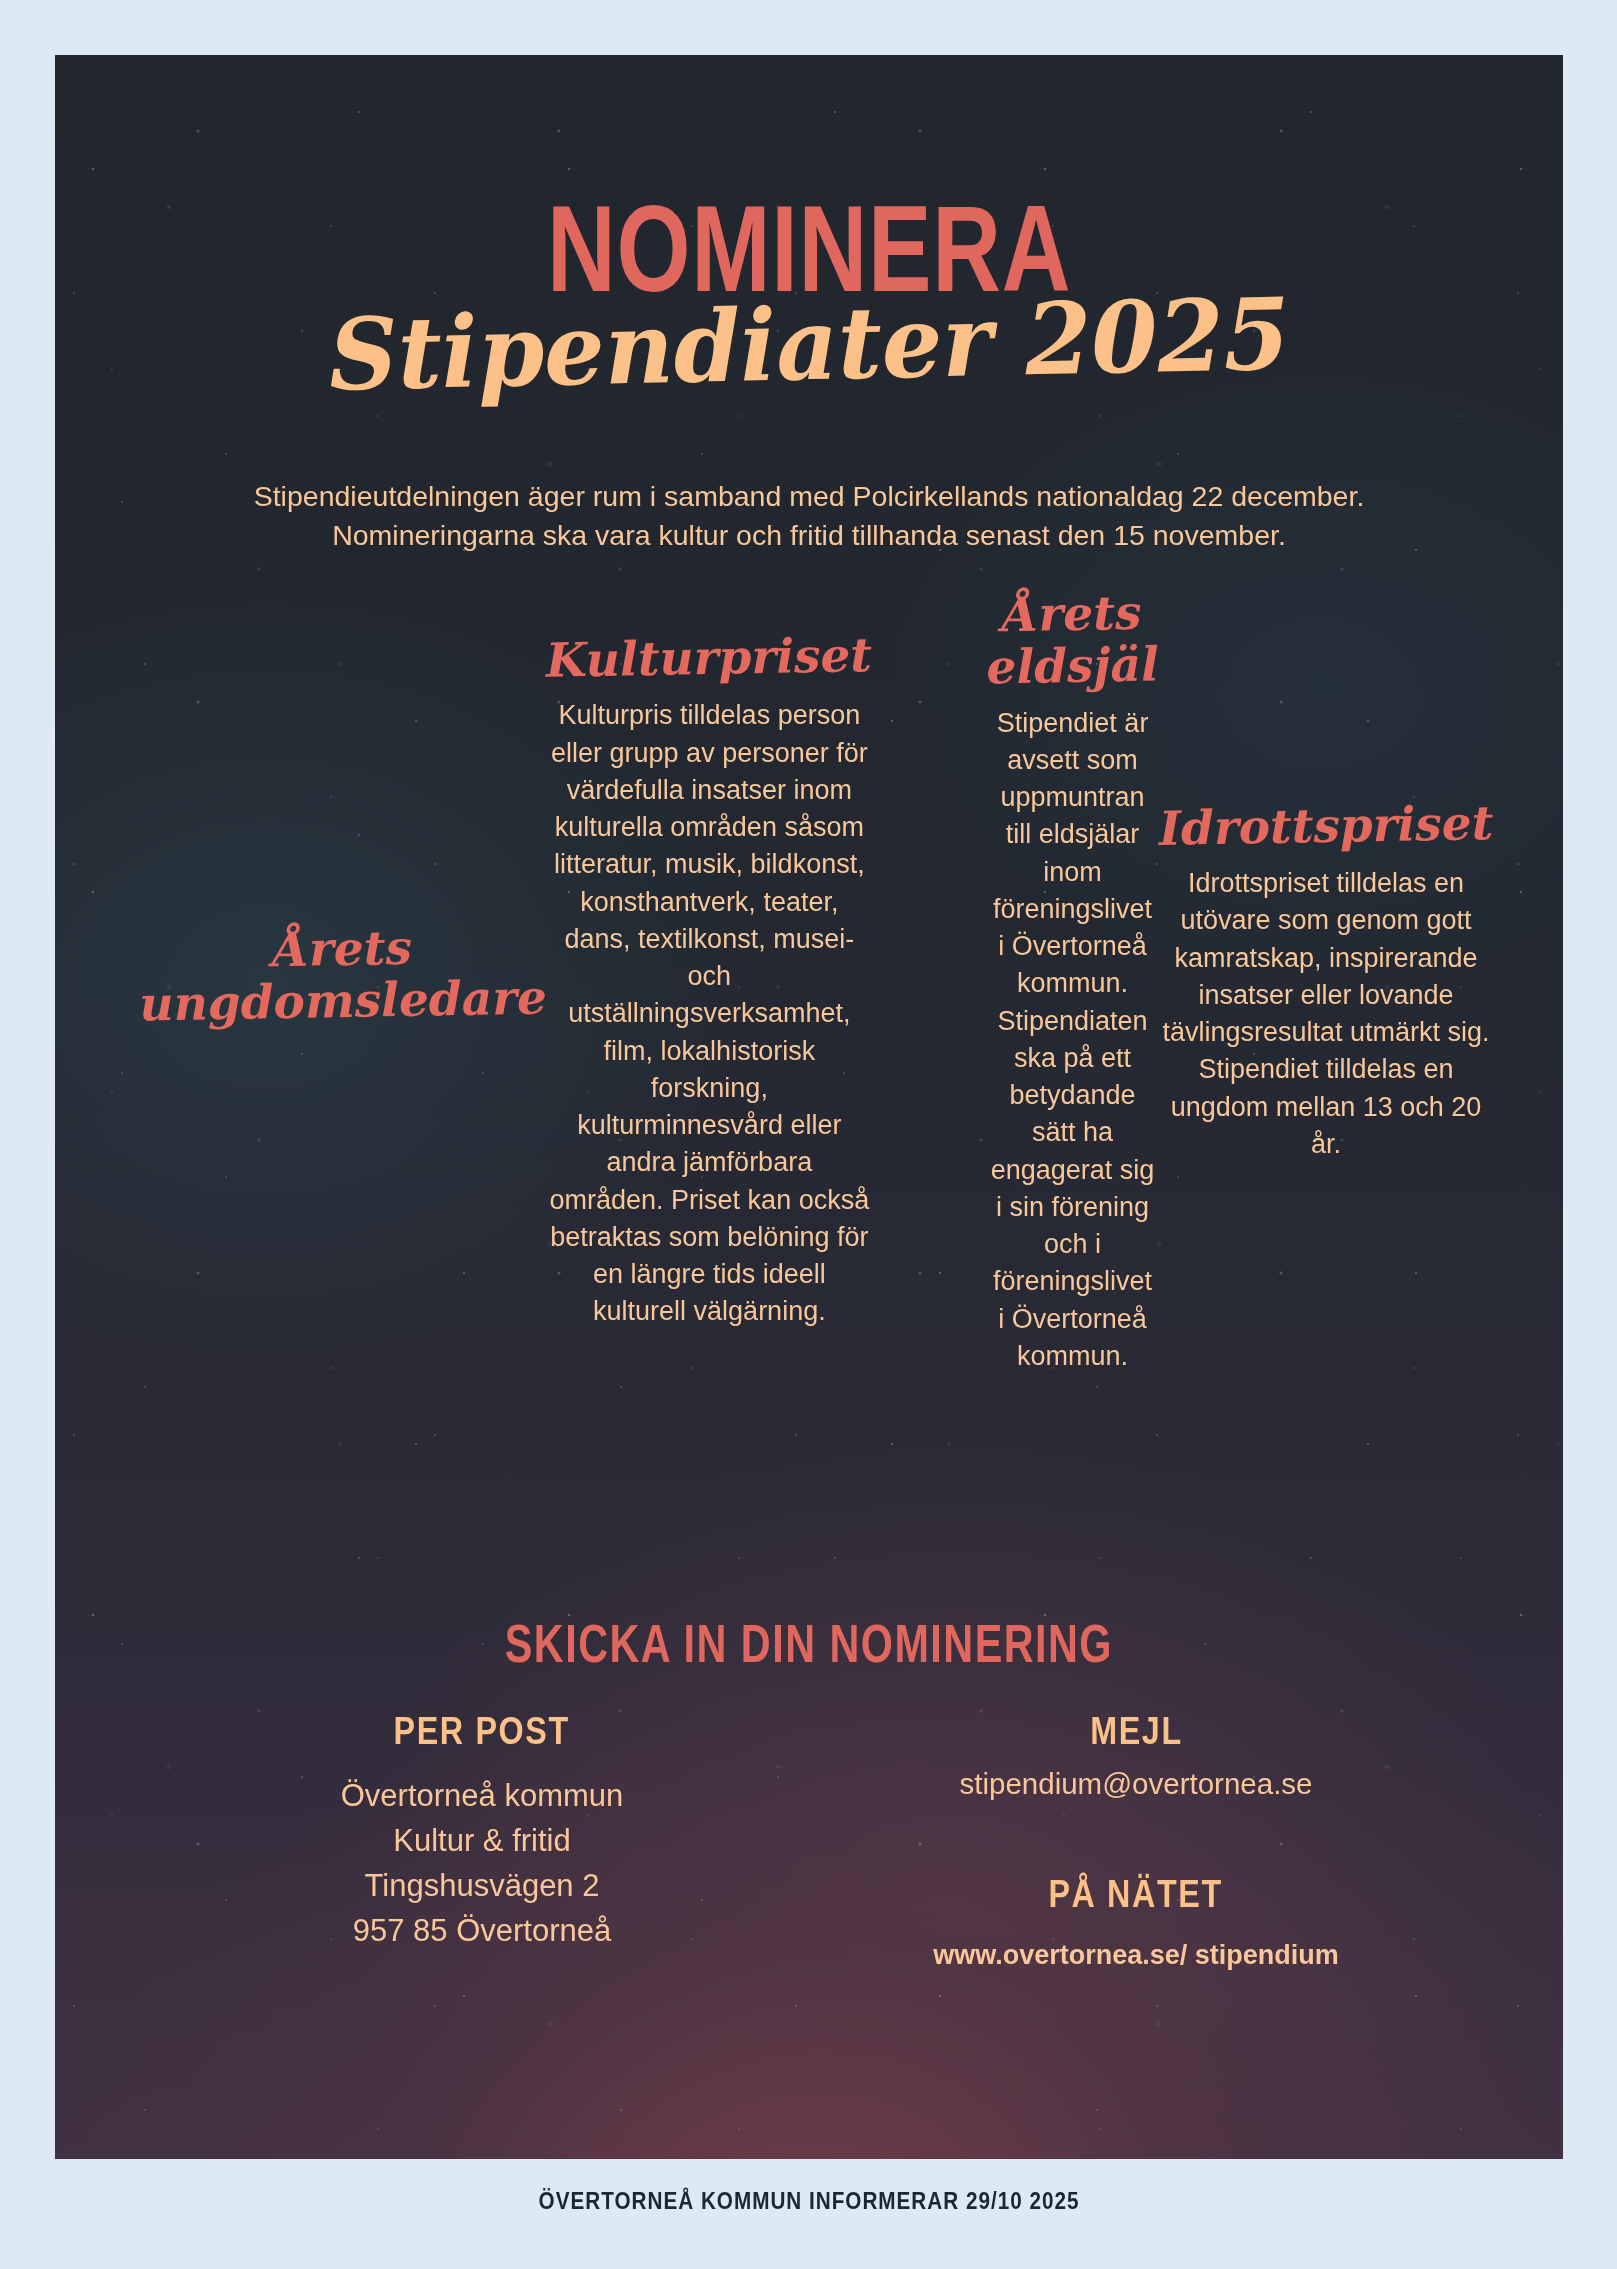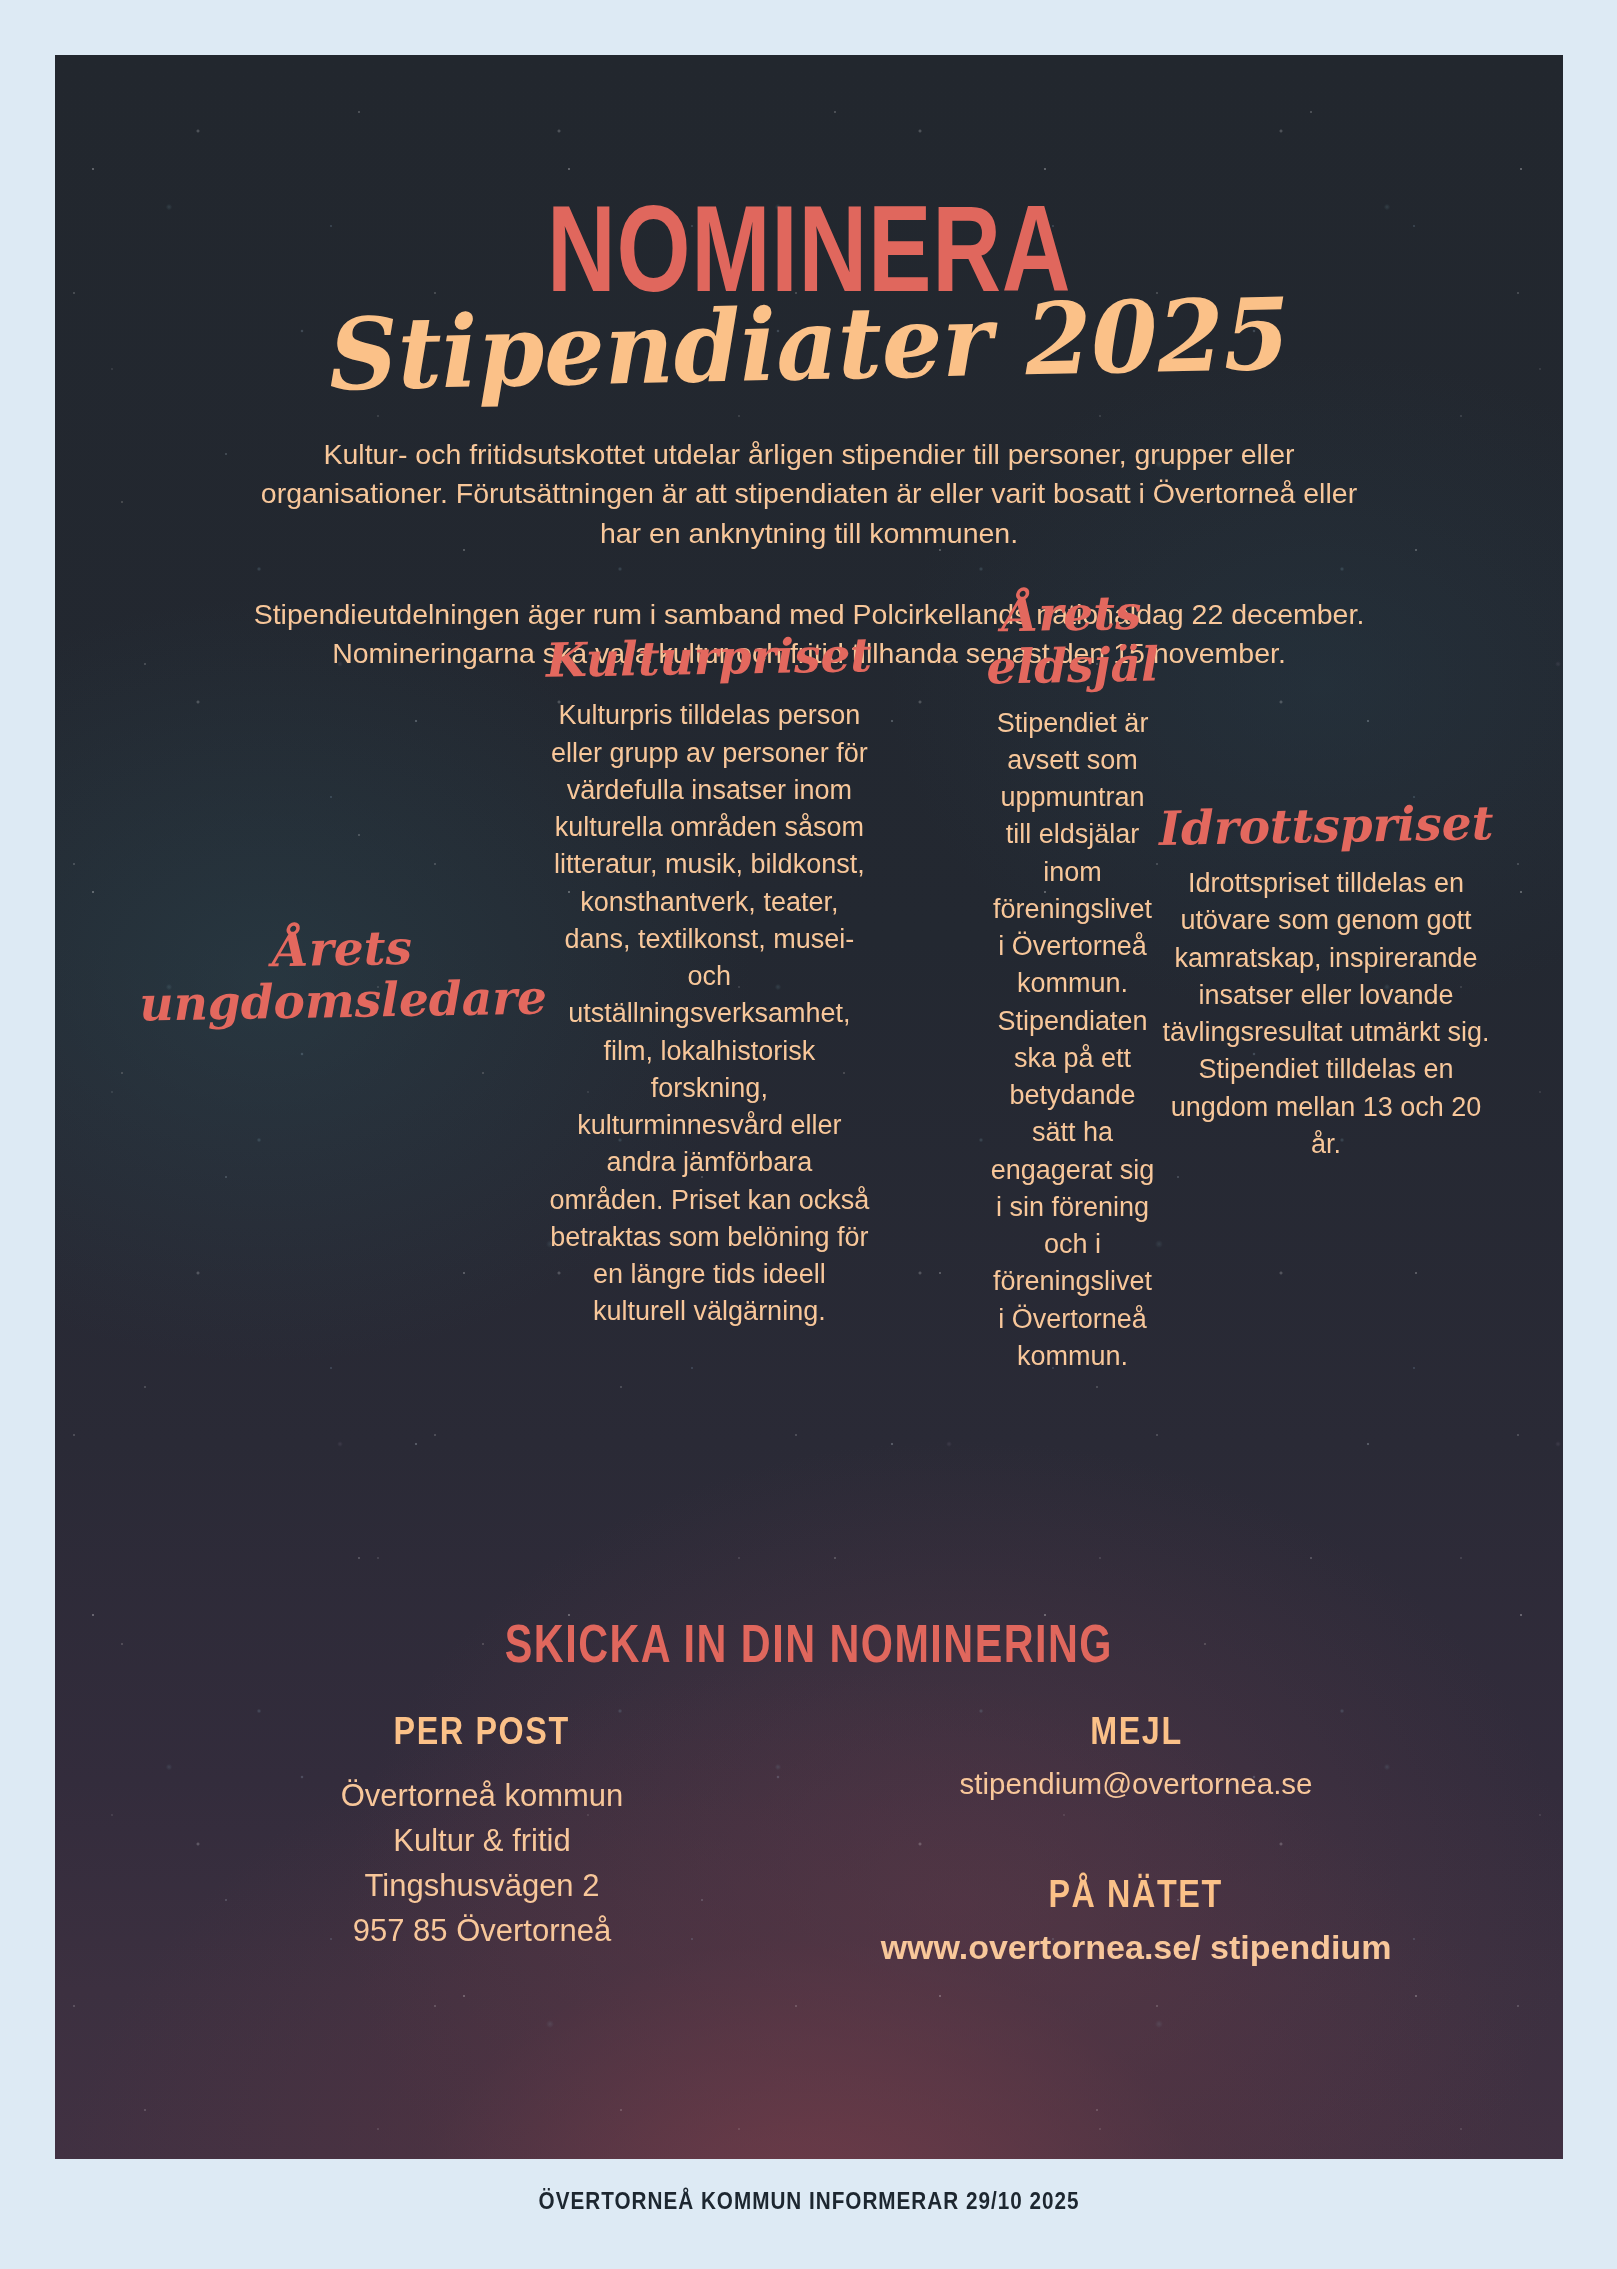--- a/index.html
+++ b/index.html
@@ -212,21 +212,21 @@
     display: inline-block;
   }
   .contact-lines {
     font-family: "Liberation Sans", sans-serif;
     color: #f8c79a;
     font-size: 31px;
     line-height: 1.45;
     margin-top: 17px;
   }
   .contact-lines.email { font-size: 29.5px; margin-top: 10px; }
-  .contact-lines.web   { font-size: 34px; margin-top: 7px; font-weight: 600; }
+  .contact-lines.web   { font-size: 27px; margin-top: 20px; font-weight: 600; }
   #post-block { margin-top: 21px; }
   #web-head-wrap { margin-top: 67px; }
 
   
   #footer {
     position: absolute;
     left: 0;
     top: 2188px;
     width: 100%;
     text-align: center;
@@ -249,21 +249,20 @@
     <div class="stars s3"></div>
 
     <div class="content">
 
       <div id="title-block">
         <div id="main-title" class="headline">NOMINERA</div>
         <div id="sub-title">Stipendiater 2025</div>
       </div>
 
       <div id="intro">
-        <p class="bodytext p1">Kultur- och fritidsutskottet utdelar årligen stipendier till personer, grupper eller organisationer. Förutsättningen är att stipendiaten är eller varit bosatt i Övertorneå eller har en anknytning till kommunen.</p>
         <p class="bodytext p2">Stipendieutdelningen äger rum i samband med Polcirkellands nationaldag 22 december. Nomineringarna ska vara kultur och fritid tillhanda senast den 15 november.</p>
       </div>
 
       <div id="awards">
 
         <div class="col">
           <div class="award">
             <h2>Årets ungdomsledare</h2>
           </div>
           <div class="gap-left"></div>

